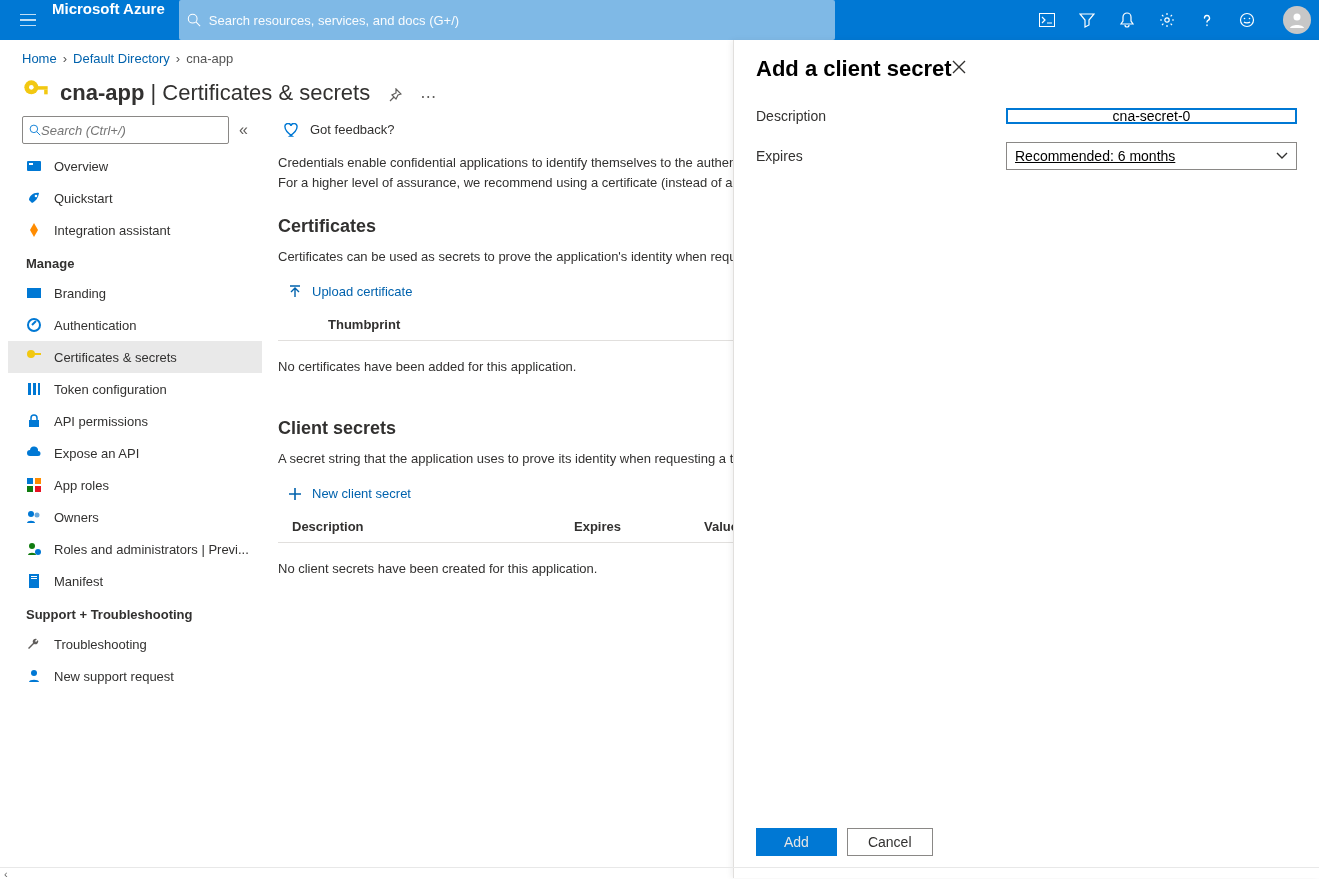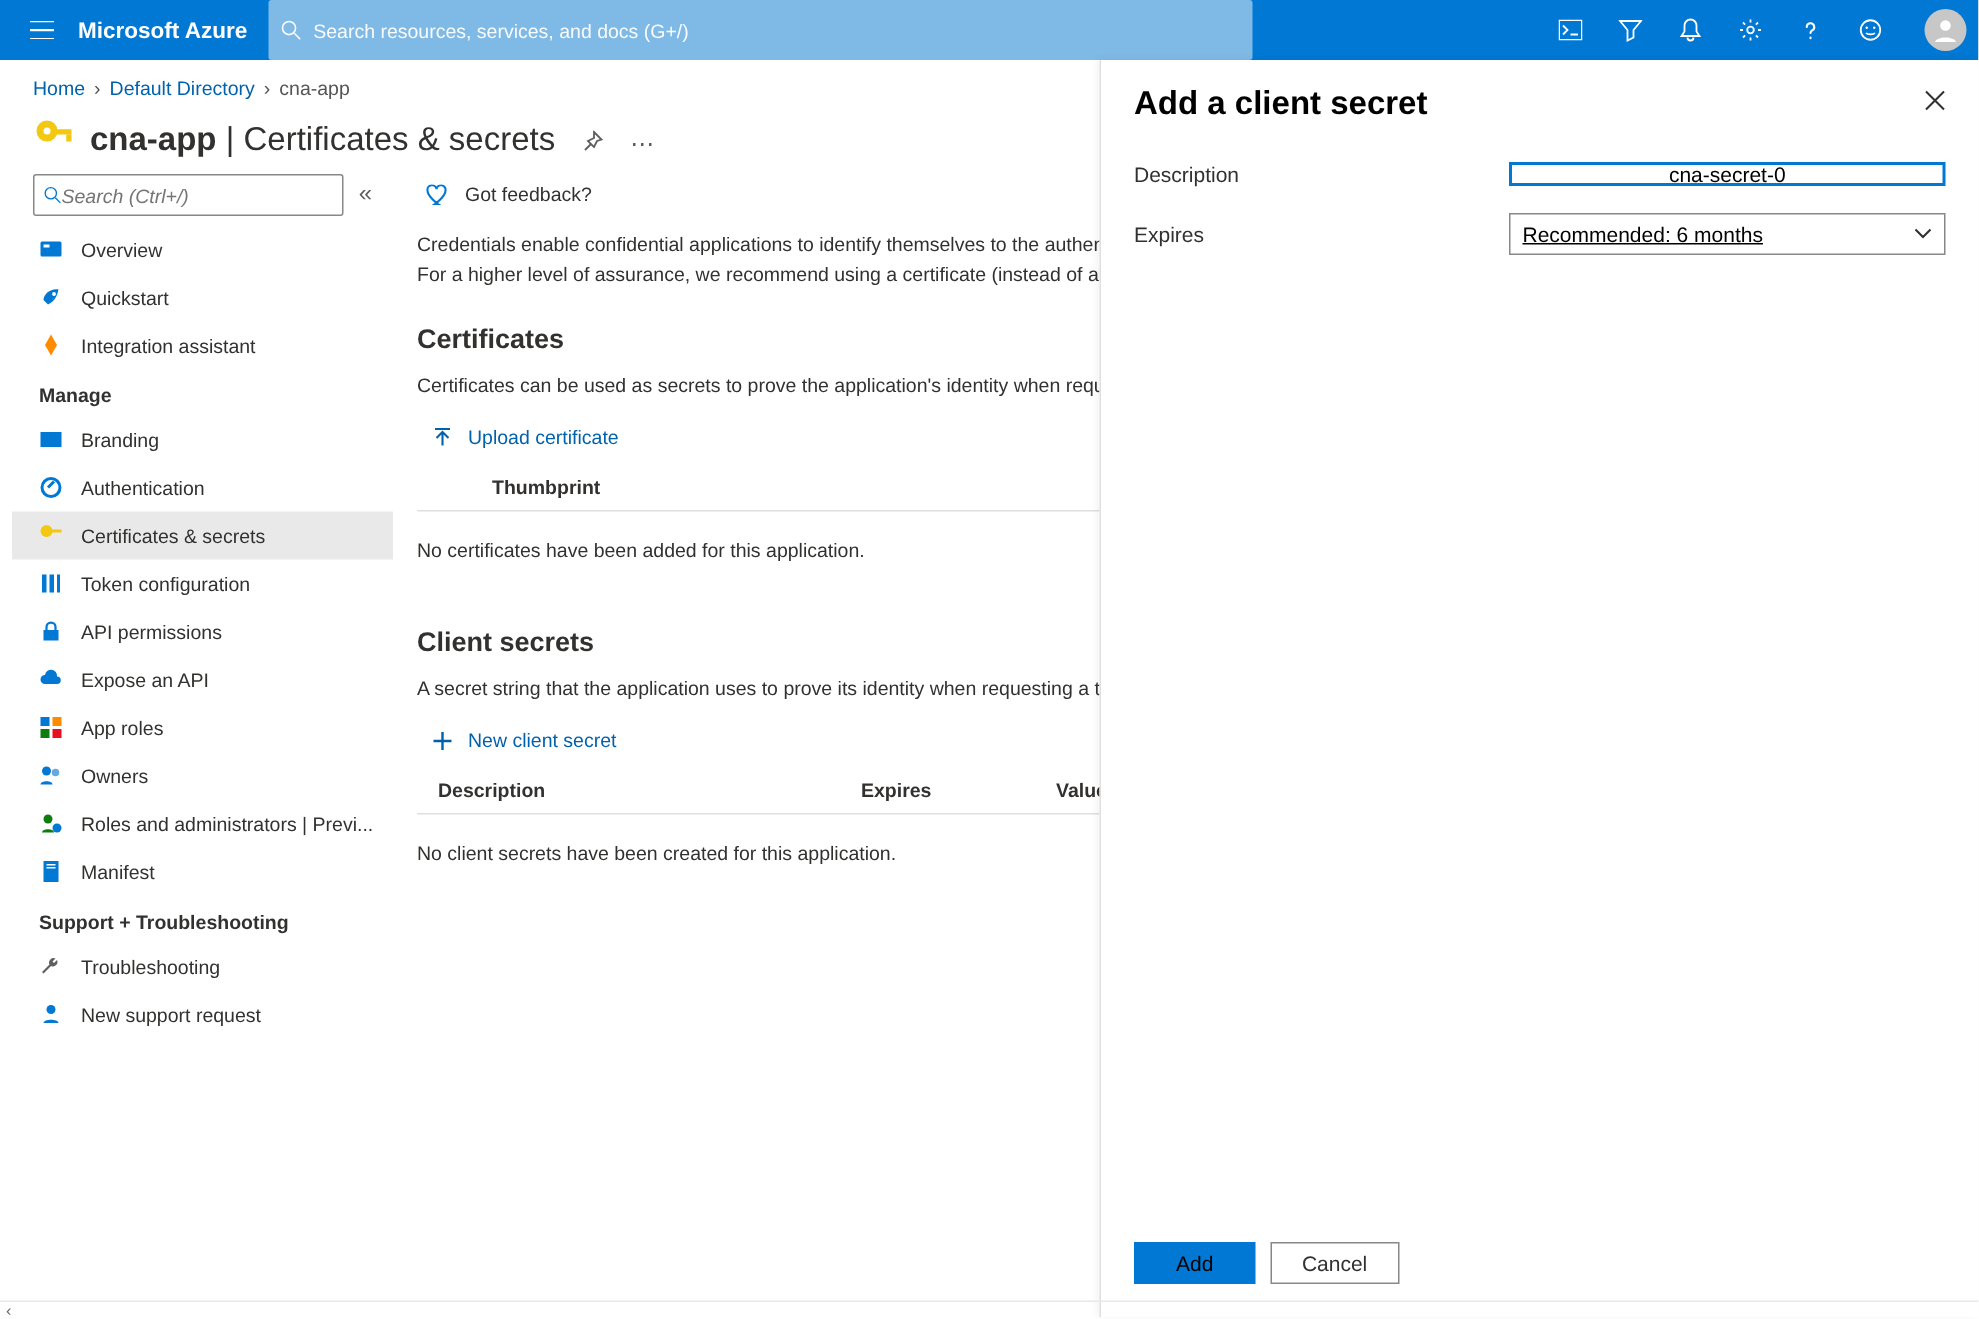--- a/index.html
+++ b/index.html
@@ -1,19 +1,19 @@
 <!DOCTYPE html>
 <html><head>
 <meta charset="utf-8">
 <style>
   * { box-sizing: border-box; margin: 0; padding: 0; font-family: "Segoe UI", -apple-system, sans-serif; }
   body { width: 1319px; height: 879px; overflow: hidden; background: #fff; position: relative; }
 
   
-  .topbar { height: 40px; background: #0078d4; color: #fff; display: flex; align-items: center; padding: 0 8px; }
+  .topbar { height: 40px; background: #0078d4; color: #fff; display: flex; padding: 0 8px; }
   .topbar .hamburger { width: 40px; height: 40px; display:flex; align-items:center; justify-content:center; cursor:pointer; }
   .topbar .brand { font-size: 15px; font-weight: 600; padding: 0 14px 0 4px; white-space: nowrap; }
   .searchwrap { flex: 0 0 656px; height: 40px; background: #7fb9e6; border-radius: 2px; display:flex; align-items:center; padding: 0 8px; }
   .searchwrap svg { width: 14px; height: 14px; }
   .searchwrap input { flex:1; border:none; background:transparent; color:#fff; font-size: 13px; padding-left:8px; outline:none; }
   .searchwrap input::placeholder { color:#fff; opacity: .95; }
   .topbar .spacer { flex:1; }
   .topicons { display:flex; align-items:center; }
   .topicons .ticon { width: 40px; height: 40px; display:flex; align-items:center; justify-content:center; cursor:pointer; }
   .avatar { width: 28px; height: 28px; border-radius:50%; background:#c7c7c7; margin-left:16px; display:flex; align-items:center; justify-content:center; }
@@ -54,30 +54,30 @@
   .action svg { margin-right: 10px; }
   .tblhead { display:flex; font-weight:600; padding: 8px 0 8px 14px; border-bottom: 1px solid #e1dfdd; }
   .tblhead .c1 { width: 410px; margin-left: 36px; }
   .empty { padding: 18px 0 30px 0; }
   .tblhead2 { display:flex; font-weight:600; padding: 8px 0 8px 14px; border-bottom:1px solid #e1dfdd; }
   .tblhead2 .d1 { width: 282px; }
   .tblhead2 .d2 { width: 130px; }
 
   
   .flyout { position:absolute; top:40px; right:0; width: 586px; height: 838px; background:#fff; border-left: 1px solid #e1dfdd; box-shadow: -2px 0 6px rgba(0,0,0,.06); display:flex; flex-direction:column; }
-  .flyhead { display:flex; align-items:center; justify-content:space-between; padding: 16px 22px 10px 22px; }
+  .flyhead { display:flex; align-items:center; padding: 16px 22px 10px 22px; }
   .flyhead h2 { font-size: 22px; font-weight:600; }
   .flyhead .close { cursor:pointer; color:#323130; }
   .flybody { padding: 16px 22px; flex:1; }
   .frow { display:flex; align-items:center; margin-bottom: 18px; font-size:14px; }
   .frow .lbl { width: 250px; color:#323130; }
   .frow input[type=text] { flex:1; height: 16px; border: 2px solid #0078d4; padding: 0 8px; font-size:14px; outline:none;text-align:center; }
   .frow .select { flex:1; height: 28px; border:1px solid #8a8886; display:flex; align-items:center; justify-content:space-between; padding: 0 8px; font-size:14px; cursor:pointer;text-decoration:underline; }
   .flyfoot { padding: 10px 22px 22px 22px; display:flex; gap: 10px; border-top: none; }
-  .btn-primary { background:#0078d4; color:#000000; border:none; height:28px; padding: 0 28px; font-size:14px; cursor:pointer; }
+  .btn-primary { background:#0078d4; color:#e5e5e5; border:none; height:28px; padding: 0 28px; font-size:14px; cursor:pointer; }
   .btn-secondary { background:#fff; color:#323130; border:1px solid #8a8886; height:28px; padding: 0 20px; font-size:14px; cursor:pointer; }
 
   .scrollhint { position:absolute; bottom:0; left:0; right:0; height:12px; border-top:1px solid #e8e8e8; display:flex; align-items:center; padding-left:4px; color:#666; font-size:11px; }
 </style>
 </head>
 <body>
 
 <div class="topbar">
   <div class="hamburger">
     <svg width="16" height="12" viewBox="0 0 16 12">

